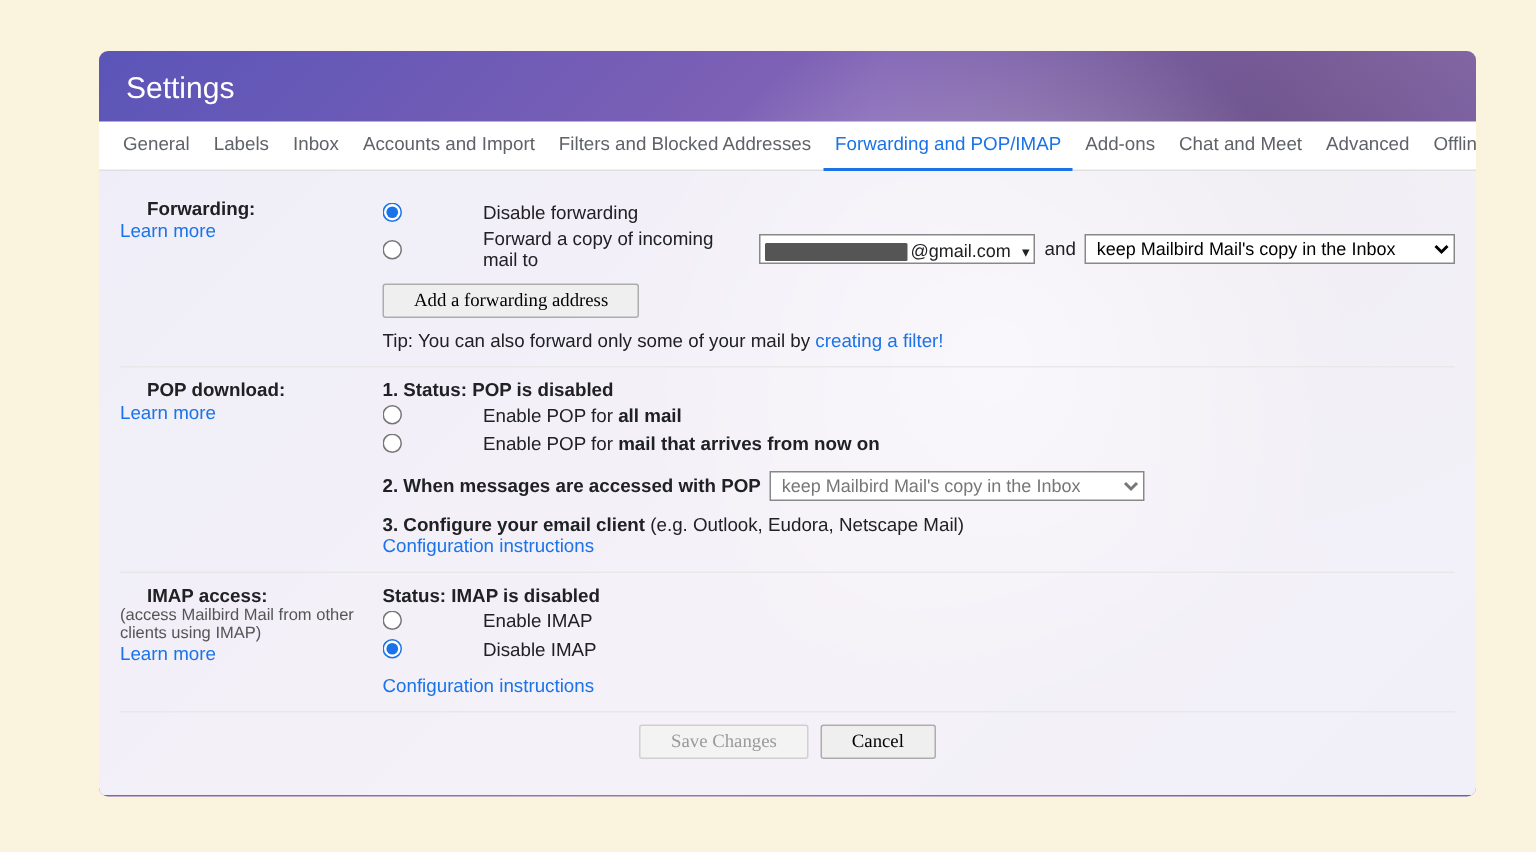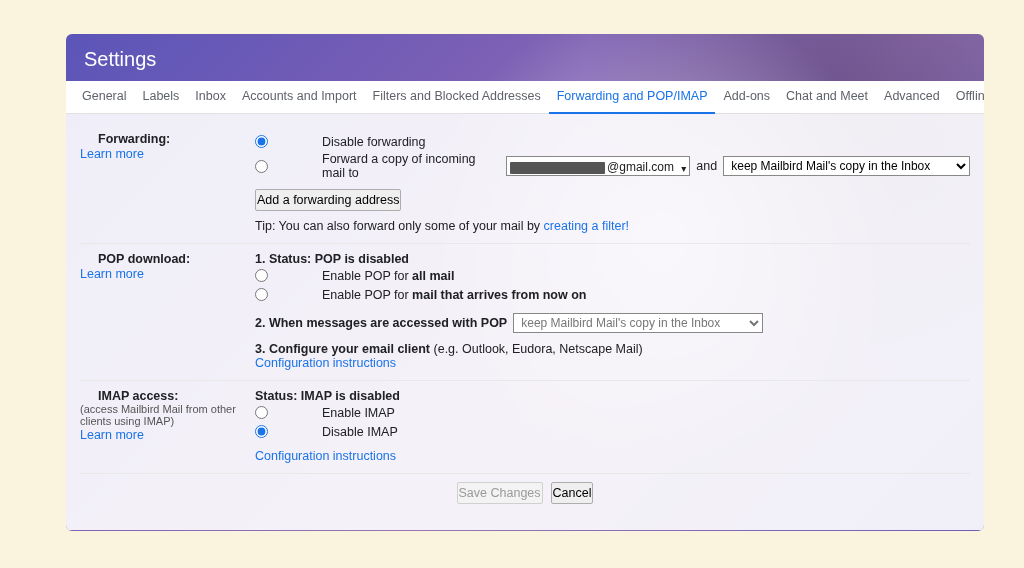--- a/index.html
+++ b/index.html
@@ -92,21 +92,21 @@
   .row label{ cursor:pointer;margin-left:44px; }
   input[type=radio]{ accent-color:#1a73e8; margin:2px 4px 2px 0;}
   .select {
     font-size:12px; padding:1px 3px;
     border:1px solid #888; background:#fff; height:20px;
   }
   .select.redacted-wrap{display:flex;align-items:flex-end;}
   .redact { display:inline-block; width:95px; height:12px; background:#555; border-radius:1px; margin-right:2px;}
   .btn {
     background:#efefef; border:1px solid #adadad; border-radius:2px;
-    padding:3px 1px; font-size:12.5px; cursor:pointer;
+    padding:3px 20px; font-size:12.5px; cursor:pointer;font-family:Liberation Serif, serif;
   }
   .btn:disabled{ color:#9a9a9a; background:#f3f3f3; border-color:#d0d0d0; cursor:default;}
   .bold{font-weight:700;}
   .link{color:#1a73e8; cursor:pointer;}
   .spacer{height:8px;}
   .footer-btns{
     display:flex;gap:8px;justify-content:center;padding:8px 0 6px 0;
   }
   .muted-select{ color:#777; }
 </style>

